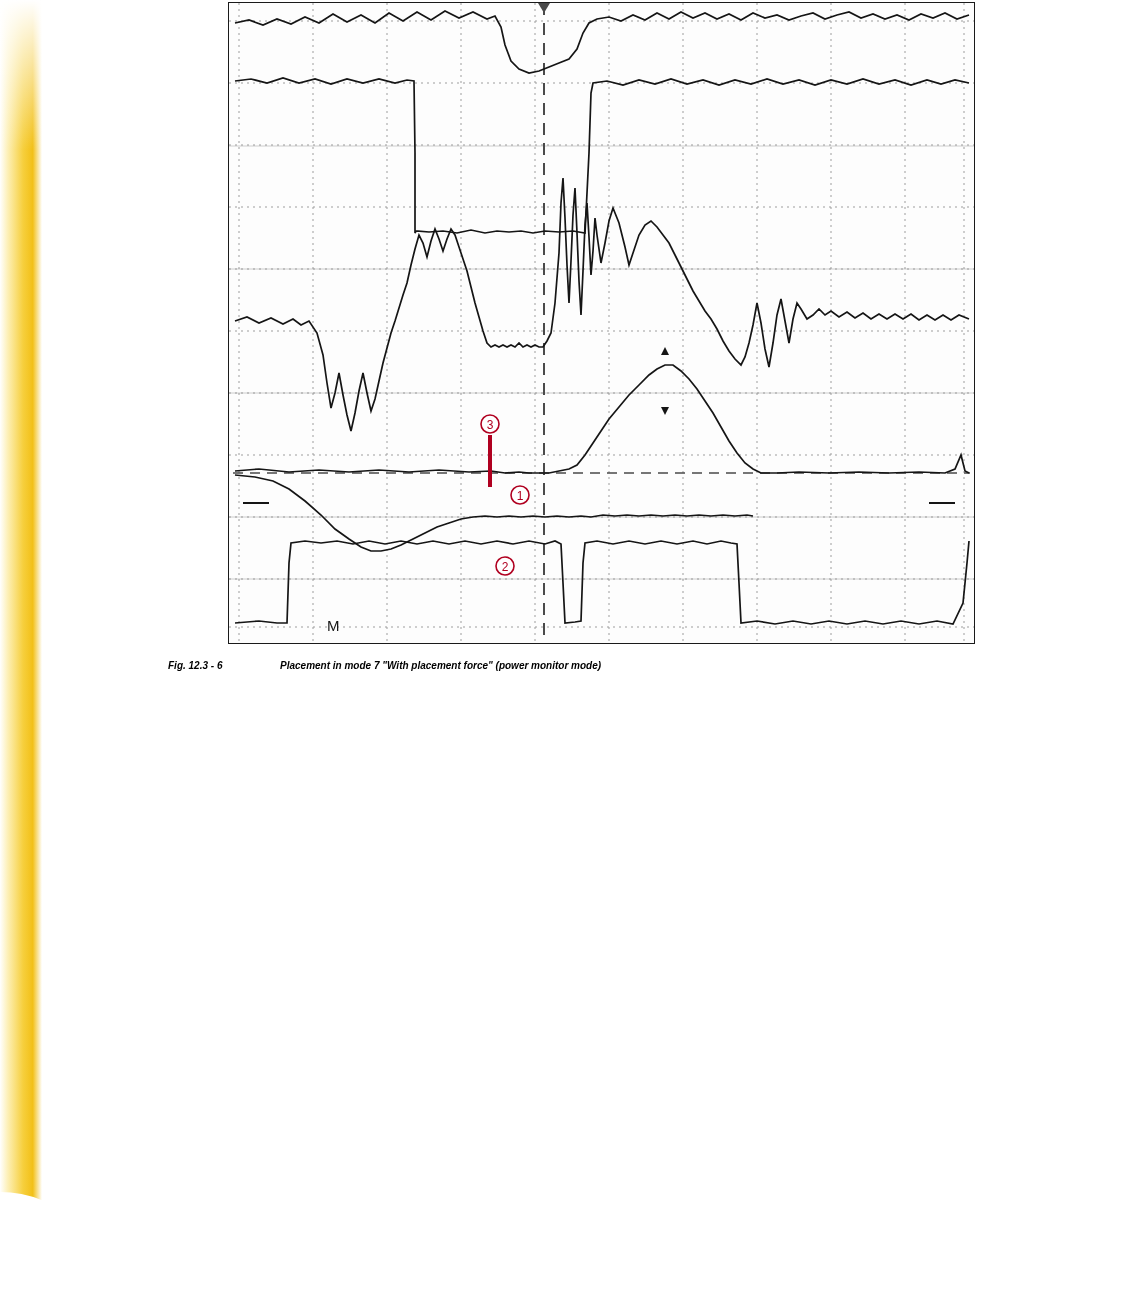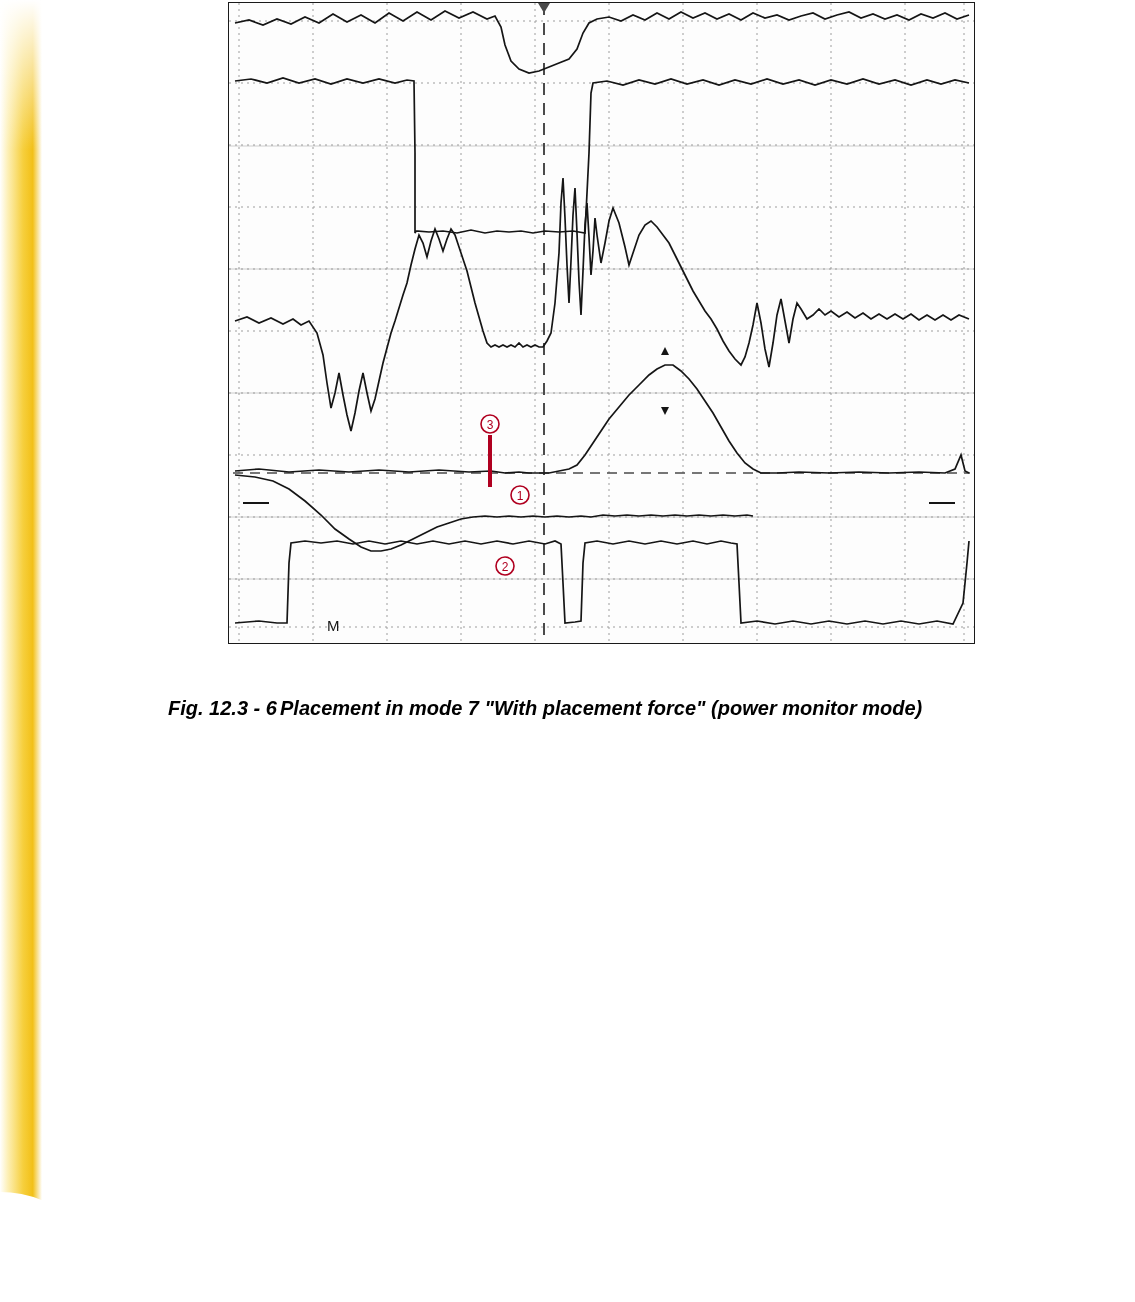--- a/index.html
+++ b/index.html
@@ -82,26 +82,25 @@
     display: block;
     width: 100%;
     height: 100%;
   }
 
   #figure-caption {
     position: absolute;
     left: 168px;
     top: 660px;
     width: 820px;
-    font-size: 20px;
+    font-size: 10px;
     font-style: italic;
     font-weight: bold;
     color: #000000;
     white-space: nowrap;
-    margin-top: 37px;
   }
   #figure-caption .fig-num {
     display: inline-block;
     width: 112px;
   }
   #figure-caption .fig-text {
     display: inline-block;
   }
 </style>
 </head>

